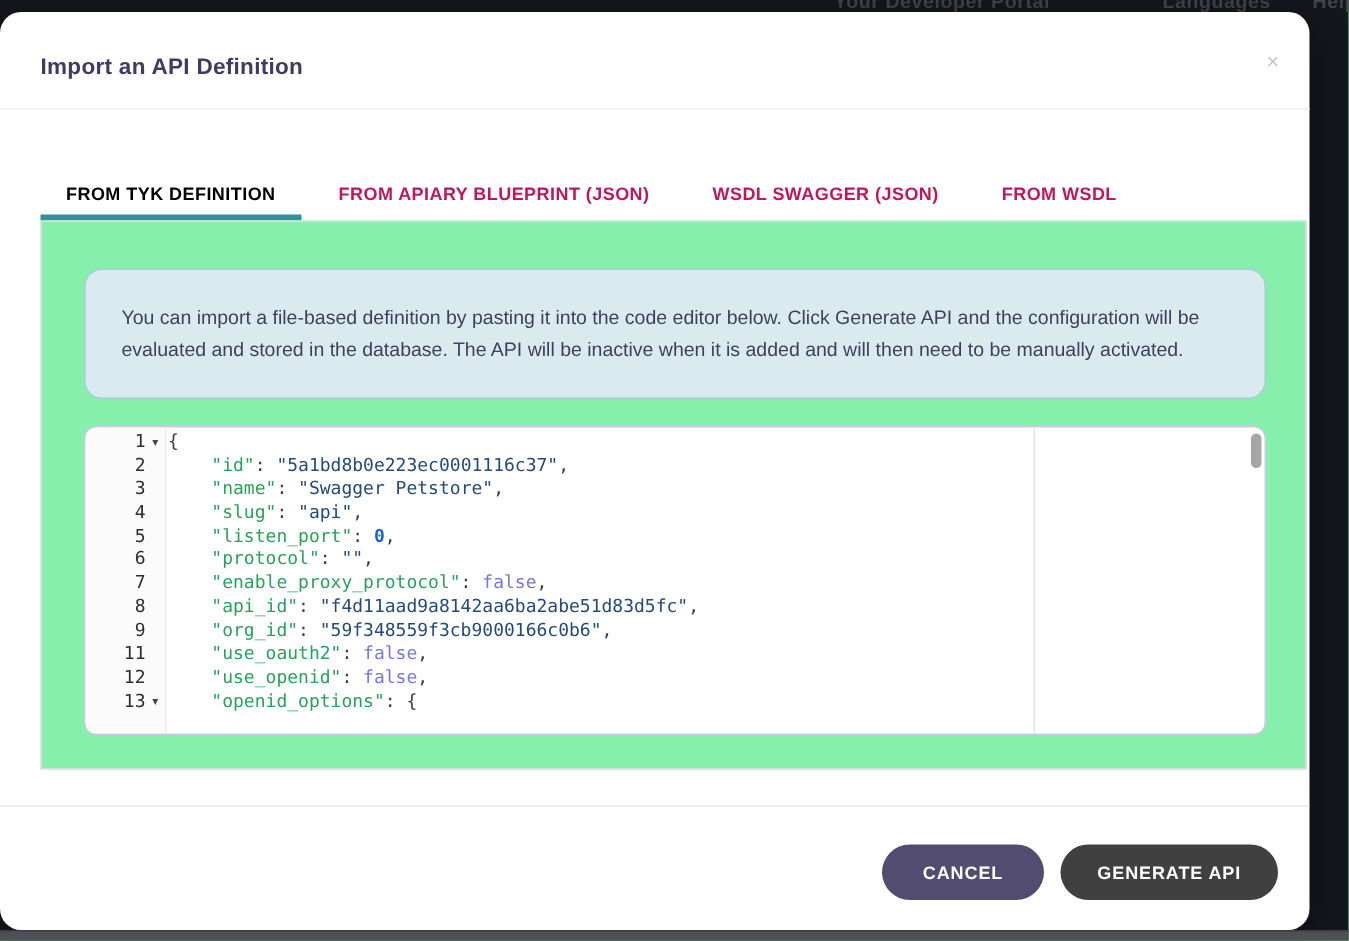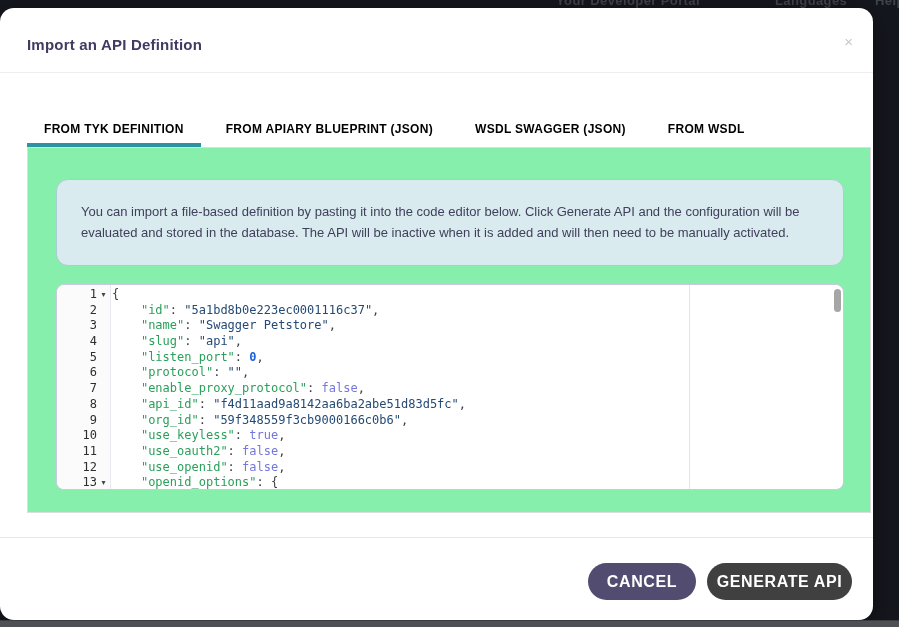--- a/index.html
+++ b/index.html
@@ -28,21 +28,21 @@
   }
   .close{
     position:absolute;right:20px;top:26px;
     font-size:15px;color:#c8c8c8;cursor:pointer;line-height:1;
   }
 
   
   .tabbar{position:absolute;top:104px;left:27px;right:22px;height:35px;display:flex;}
   .tab{
     position:relative;height:35px;line-height:35px;padding:0 17px;margin-right:8px;
-    font-size:12px;font-weight:bold;letter-spacing:.3px;color:#000000;cursor:pointer;white-space:nowrap;
+    font-size:12px;font-weight:bold;letter-spacing:.3px;color:#be185d;cursor:pointer;white-space:nowrap;
   }
   .tab.active{color:#000000;}
   .tab.active::after{
     content:"";position:absolute;left:0;right:0;bottom:0;height:4px;background:#2e93a1;
   }
 
   
   .panel{
     position:absolute;top:139px;left:27px;width:844px;height:366px;box-sizing:border-box;
     background:#86efac;border:1px solid #dddcdf;
@@ -78,21 +78,21 @@
   .t-n{color:#1c61d9;font-weight:bold;}
   .t-b{color:#7477dd;}
   .inner-divider{position:absolute;top:0;bottom:0;left:632px;width:1px;background:#e2e2f0;}
   .scroll-thumb{position:absolute;right:2px;top:4px;width:7px;height:23px;background:#a6a6a6;border-radius:4px;cursor:pointer;}
 
   
   .footer-divider{position:absolute;left:0;right:0;top:529px;height:1px;background:#e9e7eb;}
   .footer{position:absolute;left:0;right:21px;top:555px;height:37px;display:flex;justify-content:flex-end;gap:11px;}
   .btn{
     height:37px;border:none;border-radius:18.5px;cursor:pointer;
-    font-family:"Liberation Sans", sans-serif;font-size:16px;font-weight:bold;letter-spacing:.6px;color:#ffffff;text-align:center;
+    font-family:"Liberation Sans", sans-serif;font-size:12px;font-weight:bold;letter-spacing:.6px;color:#ffffff;text-align:center;
   }
   .btn-cancel{width:108px;background:#514c70;}
   .btn-generate{width:145px;background:#404040;}
 </style>
 </head>
 <body>
 
 <div class="topnav">
   <span class="nav-portal">Your Developer Portal</span>
   <span class="nav-languages">Languages</span>
@@ -176,27 +176,20 @@
           </div>
           <div class="cm-row">
             <div class="cm-gutter-cell">
               <span class="cm-num">9</span>
               <span class="cm-fold"></span>
             </div>
             <pre class="cm-code"><span class="t-p">    </span><span class="t-k">"org_id"</span><span class="t-p">: </span><span class="t-s">"59f348559f3cb9000166c0b6"</span><span class="t-p">,</span></pre>
           </div>
           <div class="cm-row">
             <div class="cm-gutter-cell">
-              <span class="cm-num">10</span>
-              <span class="cm-fold"></span>
-            </div>
-            <pre class="cm-code"><span class="t-p">    </span><span class="t-k">"use_keyless"</span><span class="t-p">: </span><span class="t-b">true</span><span class="t-p">,</span></pre>
-          </div>
-          <div class="cm-row">
-            <div class="cm-gutter-cell">
               <span class="cm-num">11</span>
               <span class="cm-fold"></span>
             </div>
             <pre class="cm-code"><span class="t-p">    </span><span class="t-k">"use_oauth2"</span><span class="t-p">: </span><span class="t-b">false</span><span class="t-p">,</span></pre>
           </div>
           <div class="cm-row">
             <div class="cm-gutter-cell">
               <span class="cm-num">12</span>
               <span class="cm-fold"></span>
             </div>

